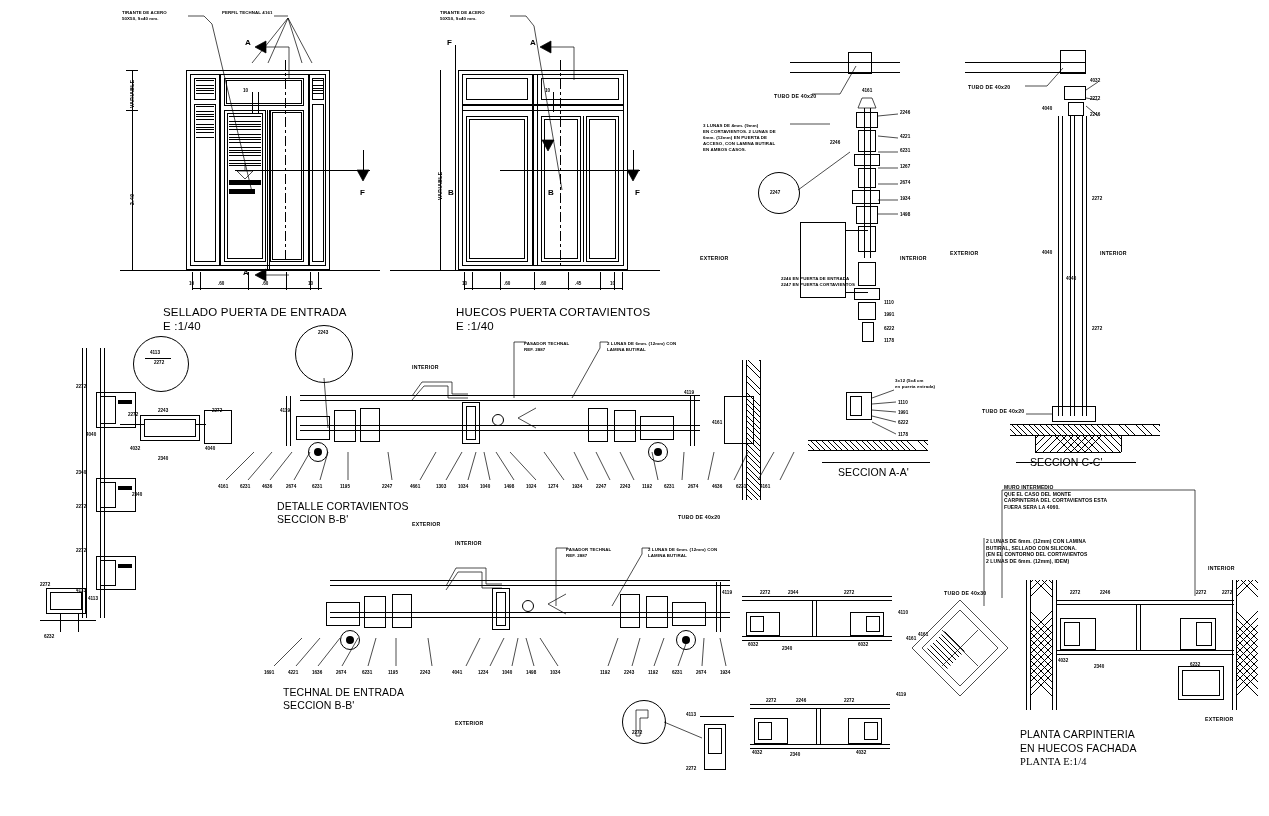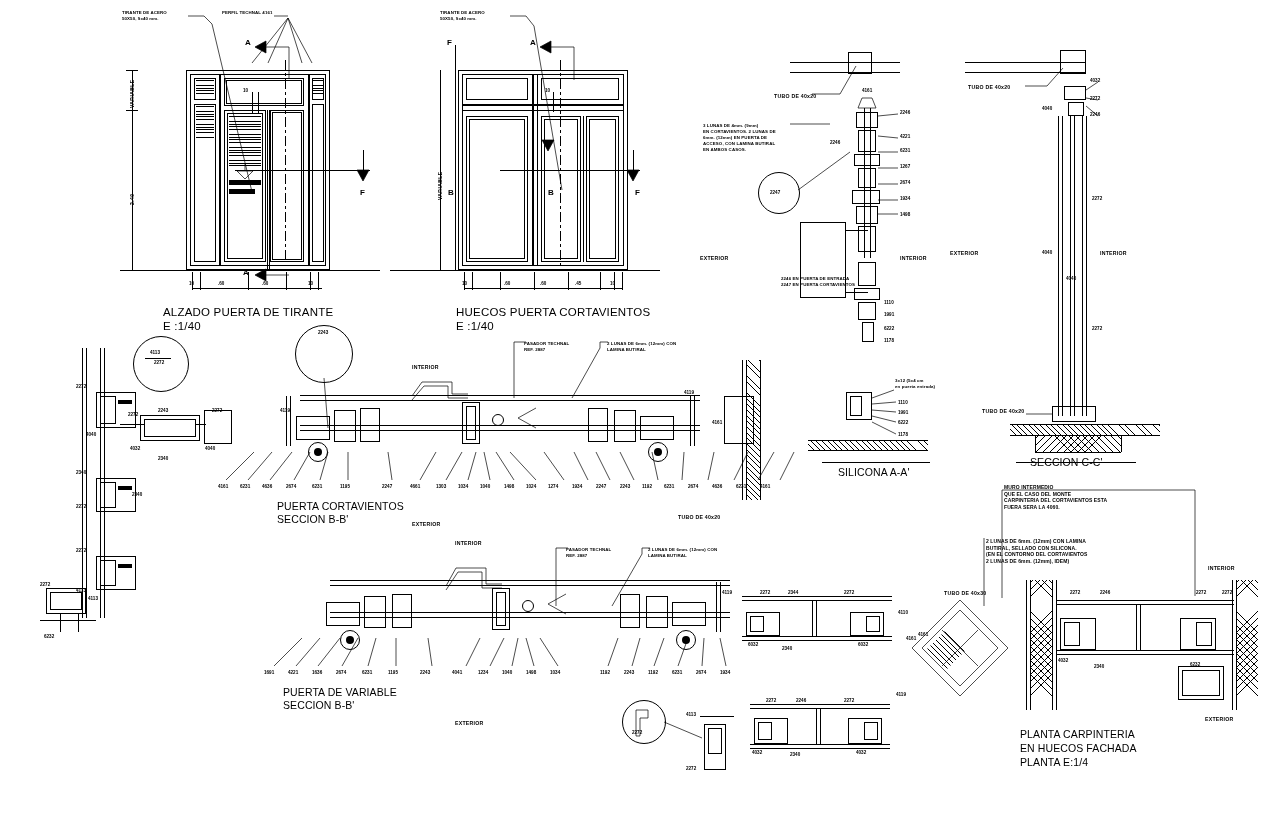--- a/index.html
+++ b/index.html
@@ -149,21 +149,21 @@
     <div class="t num" style="left:218px;top:281px;">.60</div>
     <div class="t num" style="left:262px;top:281px;">.60</div>
     <div class="t num" style="left:308px;top:281px;">10</div>
 
     <div class="t mk" style="left:243px;top:268px;">A</div>
     <svg style="left:255px;top:268px;width:40px;height:18px;">
       <path class="stkf" d="M0 7 L11 1 L11 13 Z"></path>
       <path class="stk7" d="M11 7 L34 7"></path>
     </svg>
 
-    <div class="t title" style="left:163px;top:306px;">ALZADO PUERTA DE TIRANTE</div>
+    <div class="t title" style="left:163px;top:306px;">SELLADO PUERTA DE ENTRADA</div>
     <div class="t title" style="left:163px;top:320px;">E :1/40</div>
   </div>
 
   <div>
     <div class="t note" style="left:440px;top:10px;">TIRANTE DE ACERO
 50X50, 9x40 mm.</div>
     <svg style="left:430px;top:0px;width:240px;height:200px;">
       <path class="stk7" d="M80 16 L96 16 L104 26"></path>
       <path class="stk7" d="M104 26 L132 190"></path>
     </svg>
@@ -332,21 +332,21 @@
       <path class="stk7" d="M0 12 L24 14"></path>
       <path class="stk7" d="M0 18 L24 24"></path>
       <path class="stk7" d="M0 24 L24 36"></path>
     </svg>
 
     <div class="ln h" style="left:808px;top:440px;width:120px;"></div>
     <div class="hatch45" style="left:808px;top:441px;width:120px;height:9px;"></div>
     <div class="ln h" style="left:808px;top:450px;width:120px;"></div>
 
     <div class="ln h" style="left:822px;top:462px;width:108px;"></div>
-    <div class="t ttl-sm" style="left:838px;top:466px;">SILICONA A-A'</div>
+    <div class="t ttl-sm" style="left:838px;top:466px;">SECCION A-A'</div>
   </div>
 
   <div>
 
     <div class="ln h" style="left:965px;top:62px;width:120px;"></div>
     <div class="ln h" style="left:965px;top:72px;width:120px;"></div>
     <div class="box" style="left:1060px;top:50px;width:26px;height:24px;"></div>
     <div class="t lbl" style="left:968px;top:84px;">TUBO DE 40x20</div>
     <svg style="left:1025px;top:66px;width:42px;height:24px;">
       <path class="stk7" d="M0 20 L22 20 L38 2"></path>
@@ -562,21 +562,21 @@
       <div class="t num" style="left:596px;top:484px;">2247</div>
       <div class="t num" style="left:620px;top:484px;">2243</div>
       <div class="t num" style="left:642px;top:484px;">1192</div>
       <div class="t num" style="left:664px;top:484px;">6231</div>
       <div class="t num" style="left:688px;top:484px;">2674</div>
       <div class="t num" style="left:712px;top:484px;">4636</div>
       <div class="t num" style="left:736px;top:484px;">6231</div>
       <div class="t num" style="left:760px;top:484px;">4161</div>
     </div>
 
-    <div class="t ttl-sm" style="left:277px;top:500px;">PUERTA CORTAVIENTOS</div>
+    <div class="t ttl-sm" style="left:277px;top:500px;">DETALLE CORTAVIENTOS</div>
     <div class="t ttl-sm" style="left:277px;top:513px;">SECCION B-B'</div>
   </div>
 
   <div>
     <div class="t lbl" style="left:455px;top:540px;">INTERIOR</div>
     <div class="t lbl" style="left:455px;top:720px;">EXTERIOR</div>
 
     <div class="t note" style="left:566px;top:547px;">PASADOR TECHNAL
 REF. 2887</div>
     <div class="t note" style="left:648px;top:547px;">2 LUNAS DE 6mm. (12mm) CON
@@ -656,21 +656,21 @@
       <div class="t num" style="left:526px;top:670px;">1498</div>
       <div class="t num" style="left:550px;top:670px;">1034</div>
       <div class="t num" style="left:600px;top:670px;">1192</div>
       <div class="t num" style="left:624px;top:670px;">2243</div>
       <div class="t num" style="left:648px;top:670px;">1192</div>
       <div class="t num" style="left:672px;top:670px;">6231</div>
       <div class="t num" style="left:696px;top:670px;">2674</div>
       <div class="t num" style="left:720px;top:670px;">1934</div>
     </div>
 
-    <div class="t ttl-sm" style="left:283px;top:686px;">PUERTA DE VARIABLE</div>
+    <div class="t ttl-sm" style="left:283px;top:686px;">TECHNAL DE ENTRADA</div>
     <div class="t ttl-sm" style="left:283px;top:699px;">SECCION B-B'</div>
   </div>
 
   <div>
     <div class="ln h" style="left:742px;top:596px;width:150px;"></div>
     <div class="ln h" style="left:742px;top:600px;width:150px;"></div>
     <div class="ln h" style="left:742px;top:636px;width:150px;"></div>
     <div class="ln h" style="left:742px;top:640px;width:150px;"></div>
     <div class="box" style="left:746px;top:612px;width:34px;height:24px;"></div>
     <div class="box" style="left:750px;top:616px;width:14px;height:16px;"></div>
@@ -783,16 +783,16 @@
     <div class="t num" style="left:1190px;top:662px;">6232</div>
 
     <div class="box" style="left:1178px;top:666px;width:46px;height:34px;"></div>
     <div class="box" style="left:1182px;top:670px;width:38px;height:26px;"></div>
 
     <div class="t lbl" style="left:1208px;top:565px;">INTERIOR</div>
     <div class="t lbl" style="left:1205px;top:716px;">EXTERIOR</div>
 
     <div class="t ttl-sm" style="left:1020px;top:728px;">PLANTA CARPINTERIA</div>
     <div class="t ttl-sm" style="left:1020px;top:742px;">EN HUECOS FACHADA</div>
-    <div class="t ttl-sm" style="left:1020px;top:756px;">PLANTA E:1/4</div>
+    <div class="t ttl-sm" style="left:1020px;top:756px;font-family:Liberation Serif, serif;">PLANTA E:1/4</div>
   </div>
 
 </div>
 
 </body></html>

